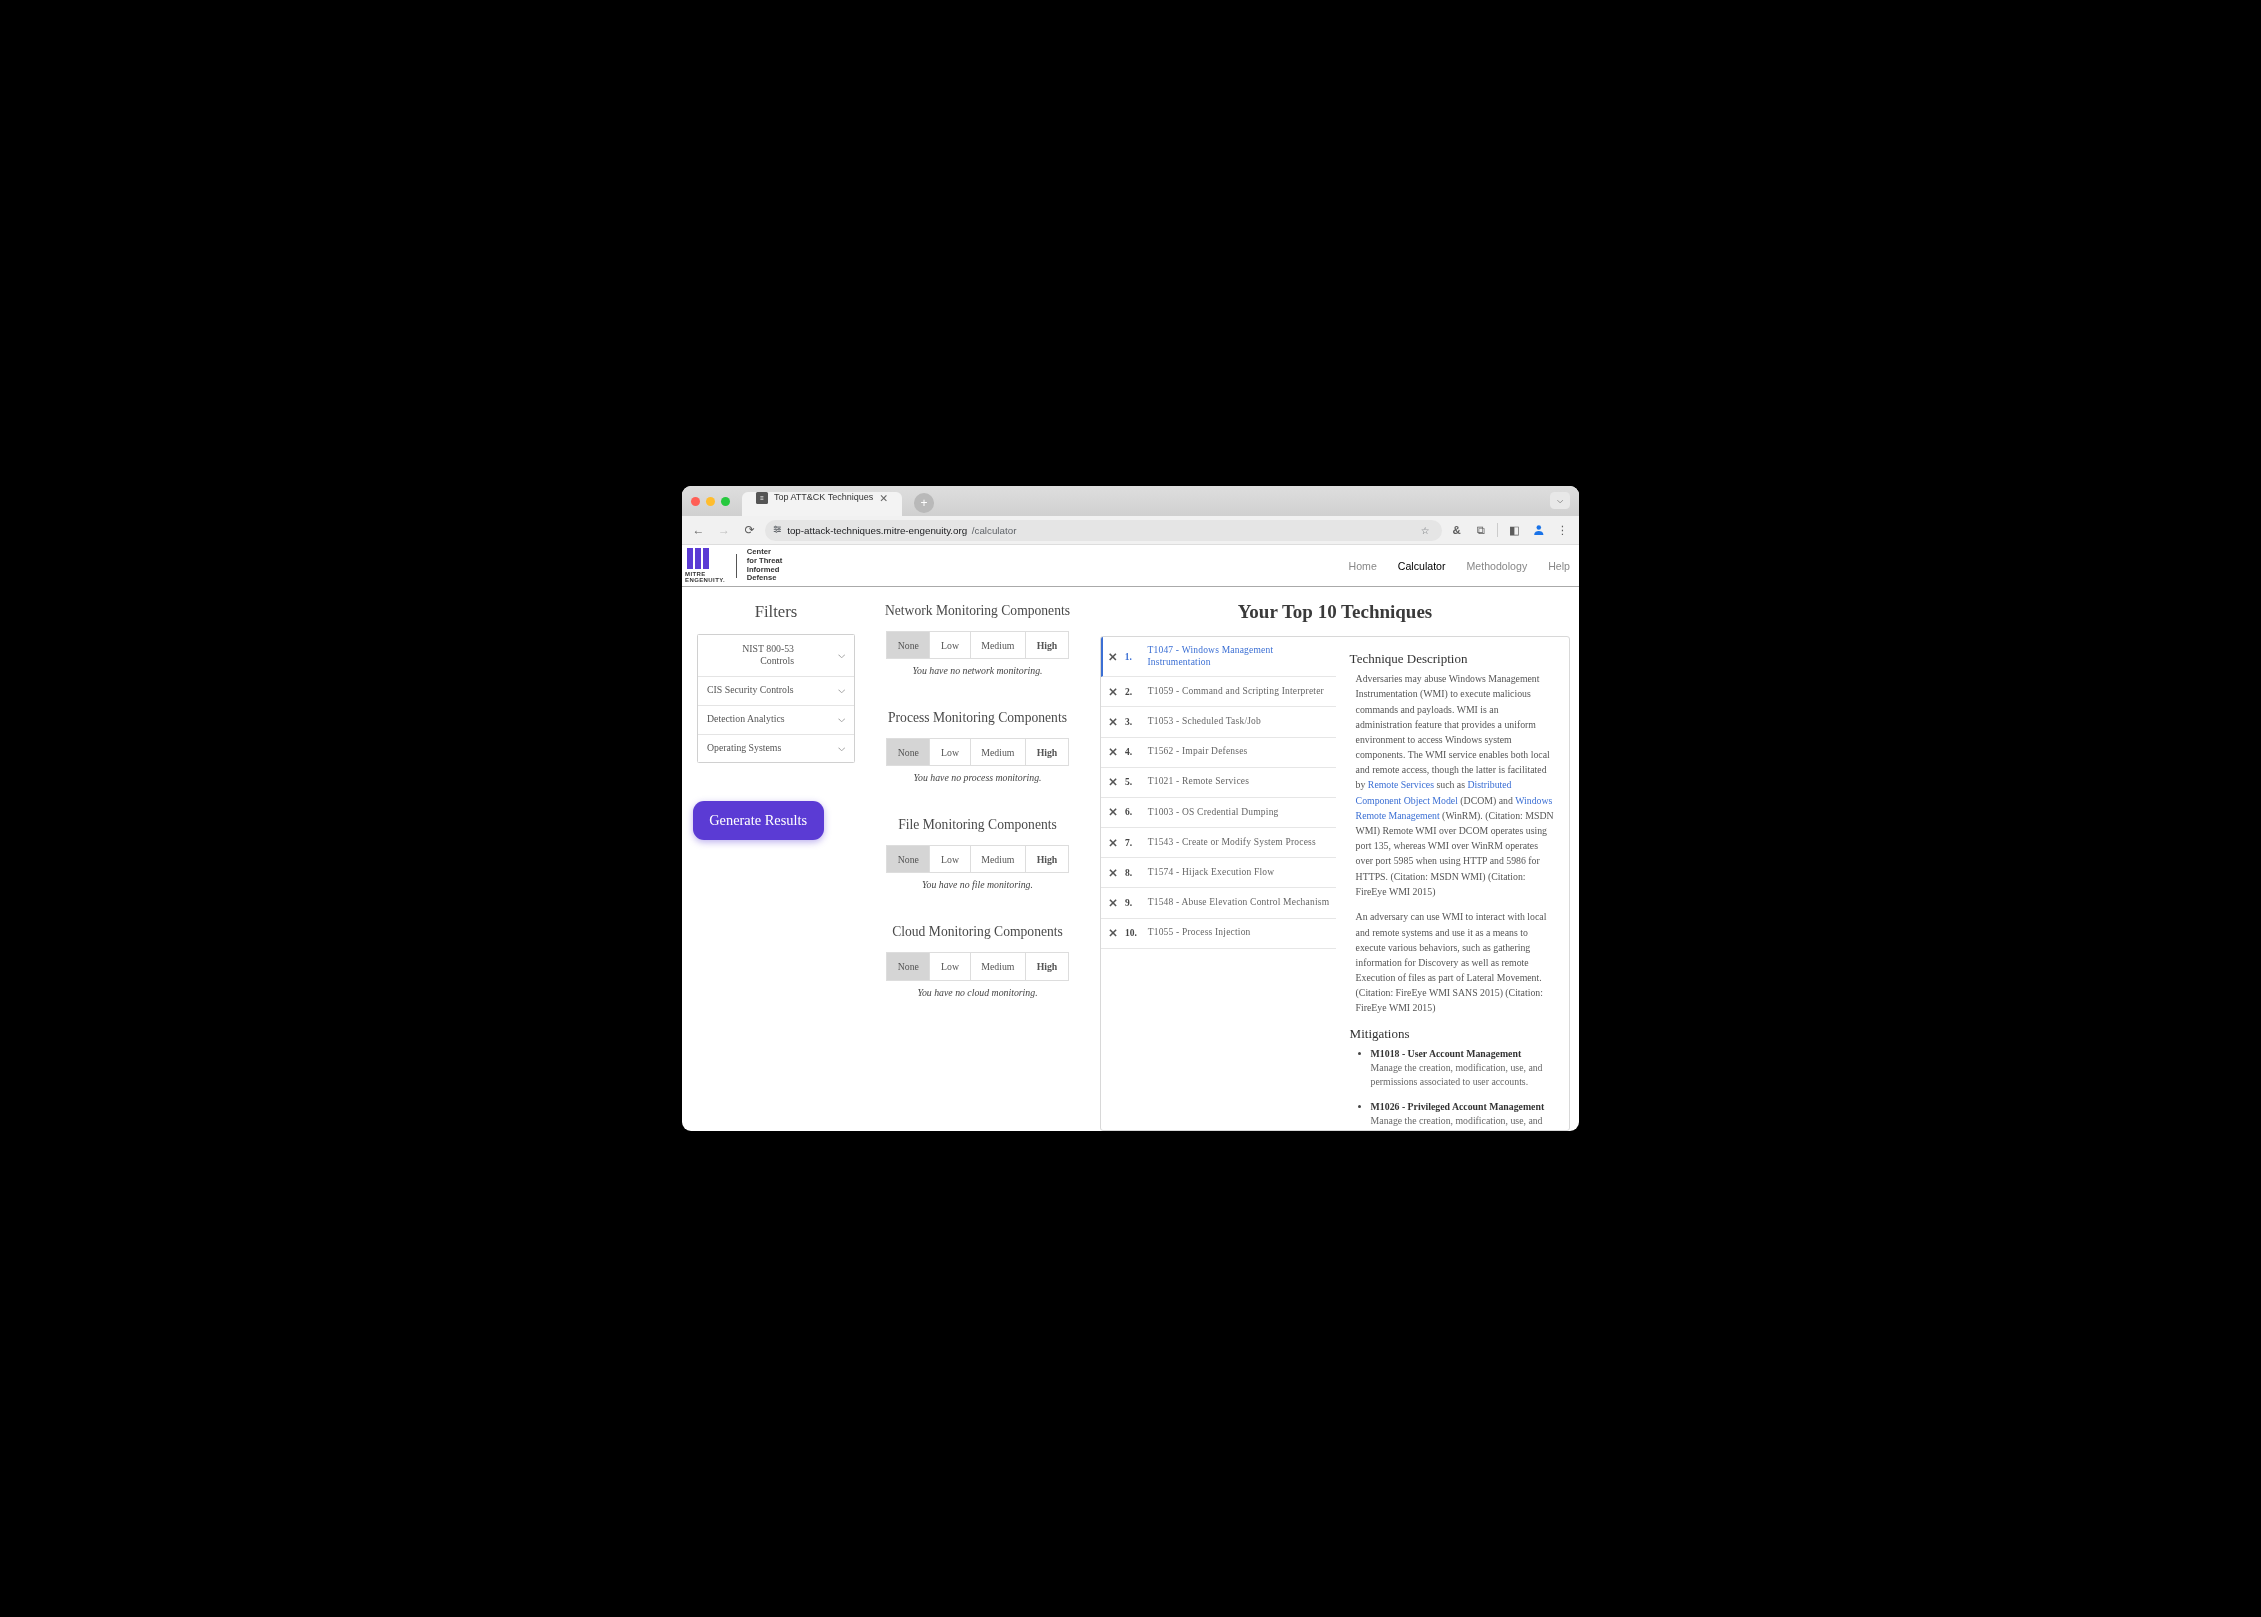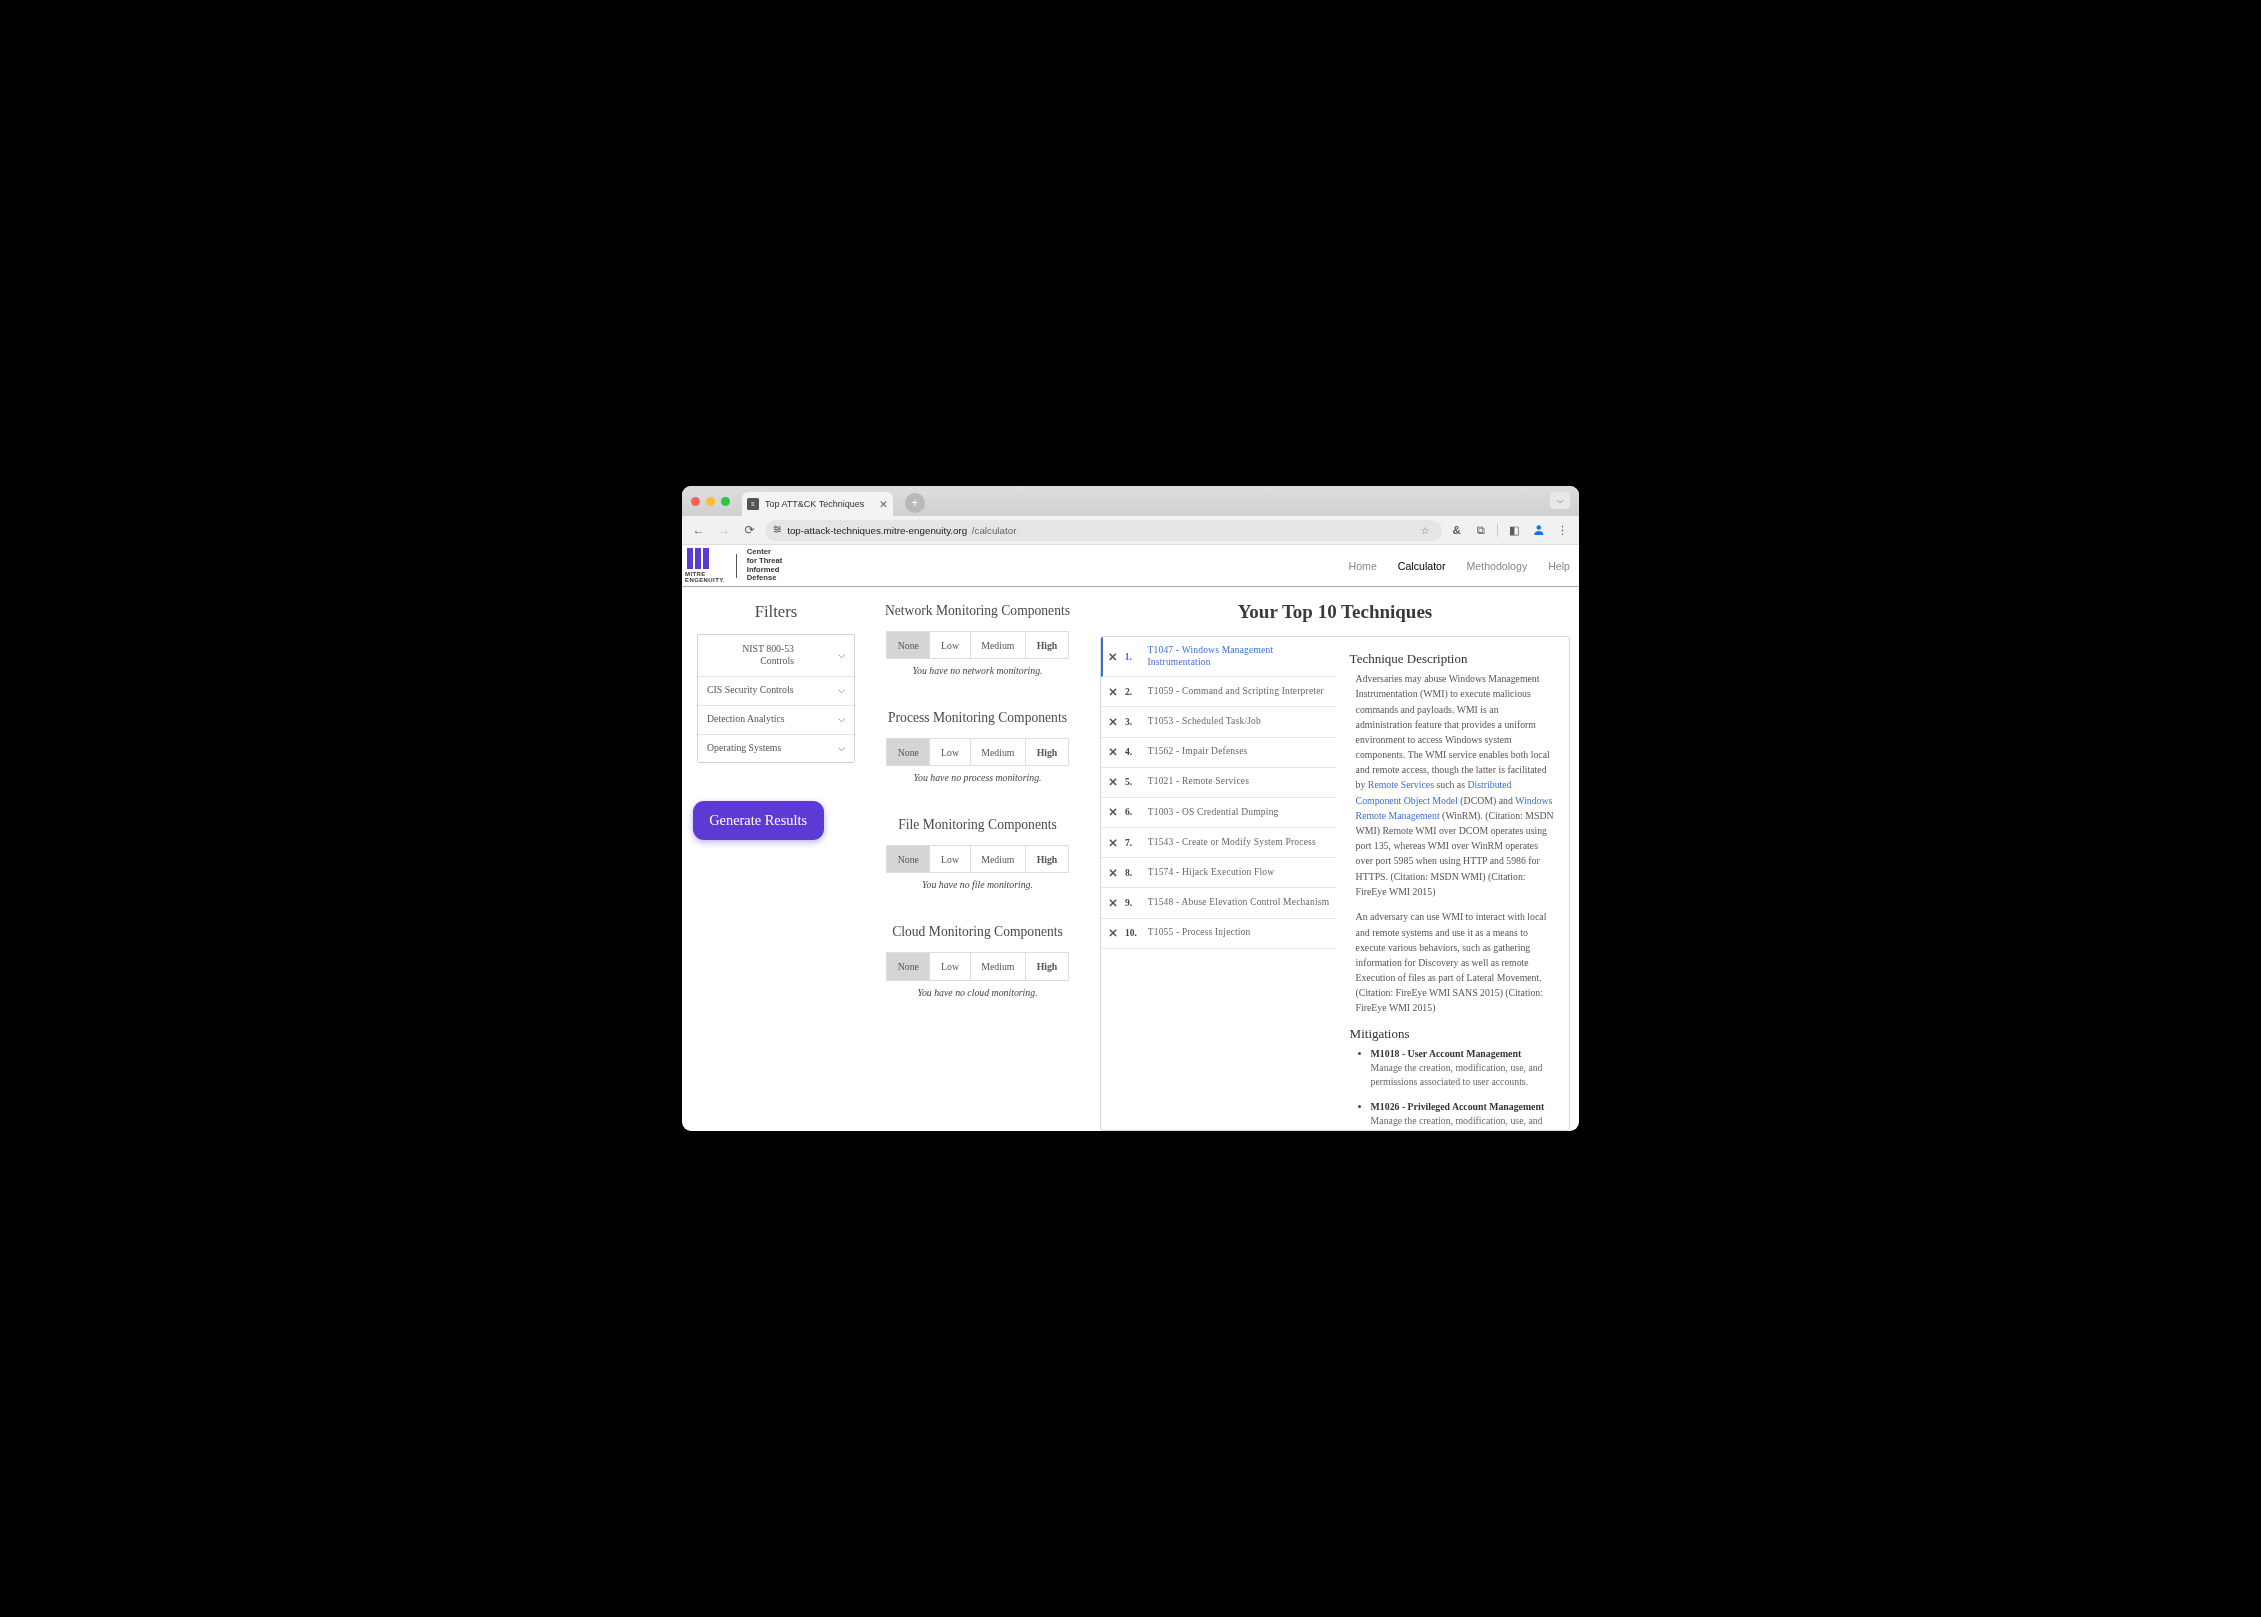--- a/index.html
+++ b/index.html
@@ -33,22 +33,22 @@
     }
     .traffic-lights { display: flex; gap: 6px; }
     .tl { width: 9px; height: 9px; border-radius: 50%; }
     .tl.red { background: #ff5f56; }
     .tl.yellow { background: #ffbd2e; }
     .tl.green { background: #27c93f; }
     .tab {
       background: #f3f3f3;
       height: 24px;
       display: flex;
-      align-items: center;
-      padding: 0 5px;
+      align-items: flex-start;
+      padding: 0 14px;
       border-radius: 6px 6px 0 0;
       margin-left: 6px;
       margin-top: 6px;
       gap: 6px;
       font-size: 9px;
       color: #333;
       min-width: 151px;
     }
     .tab-favicon {
       width: 12px; height: 12px;

